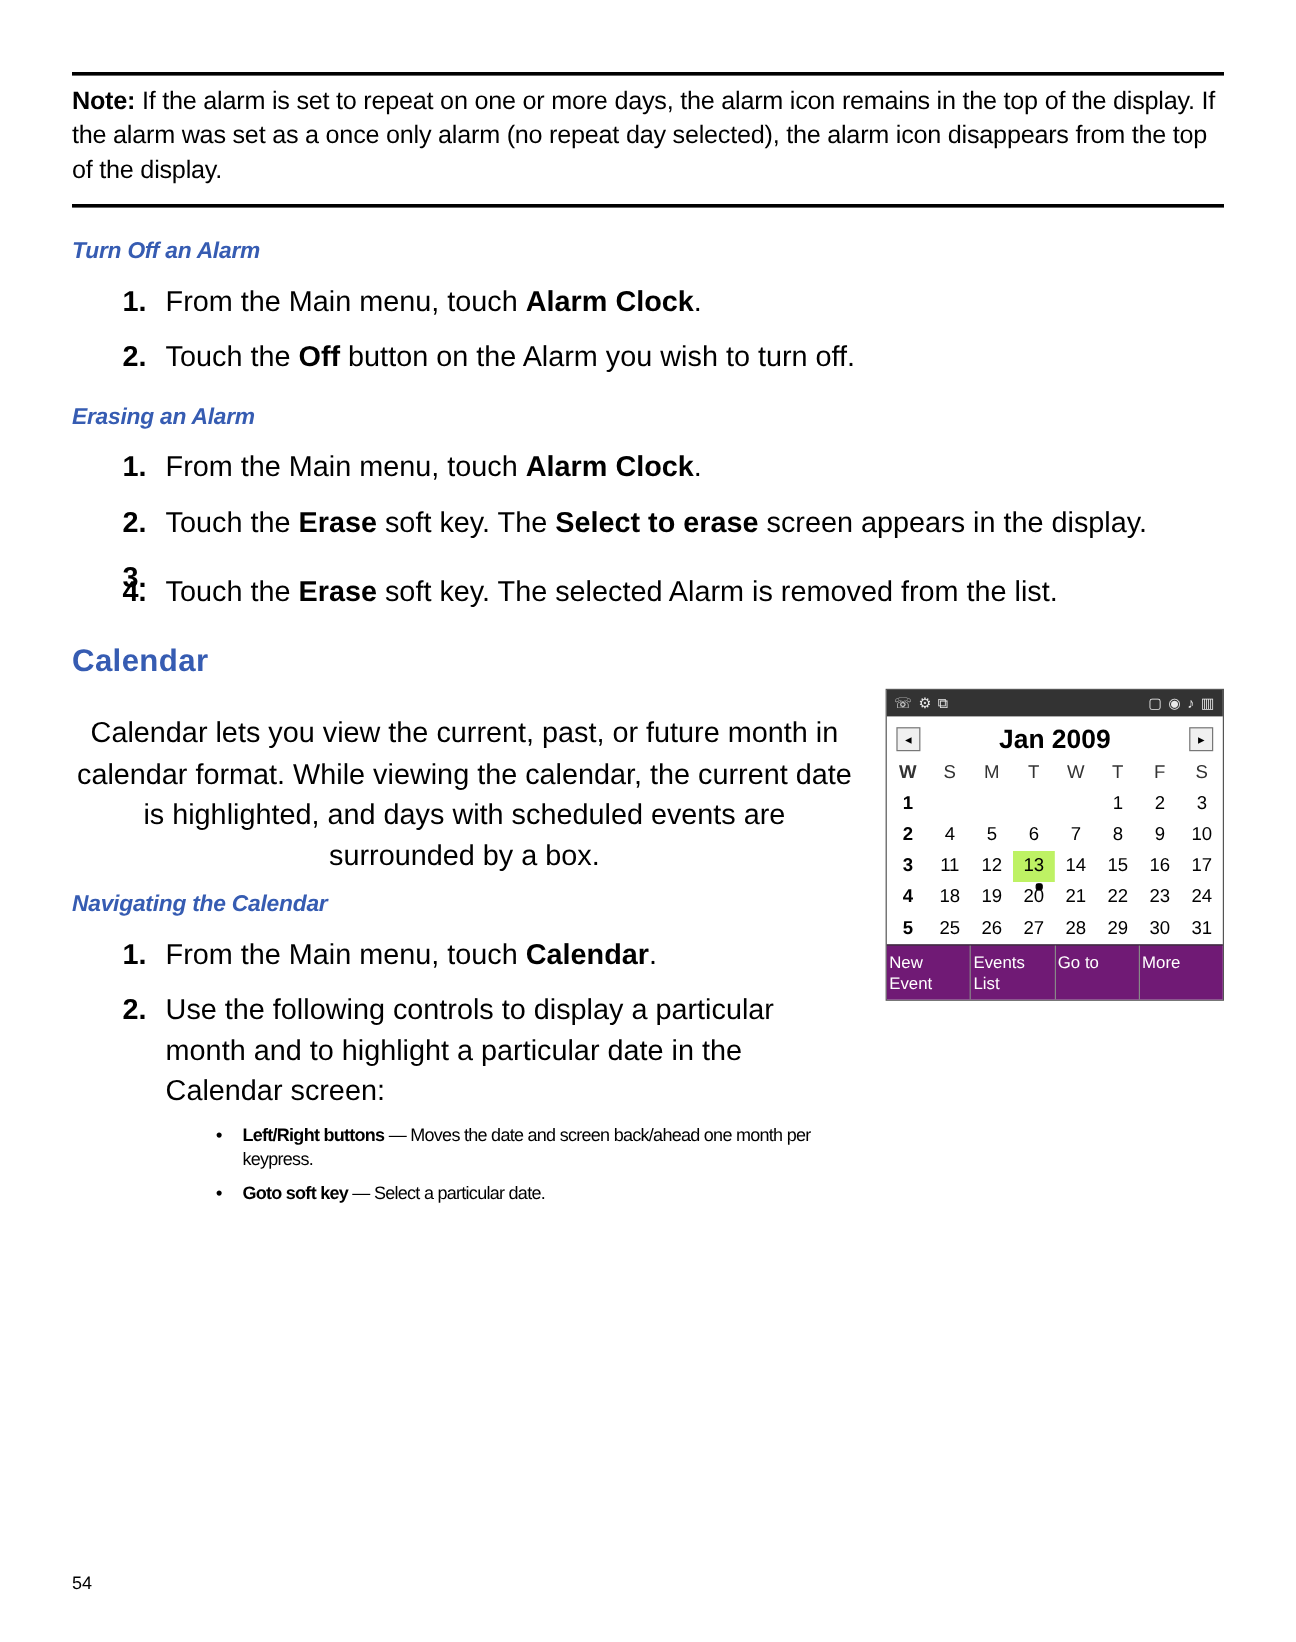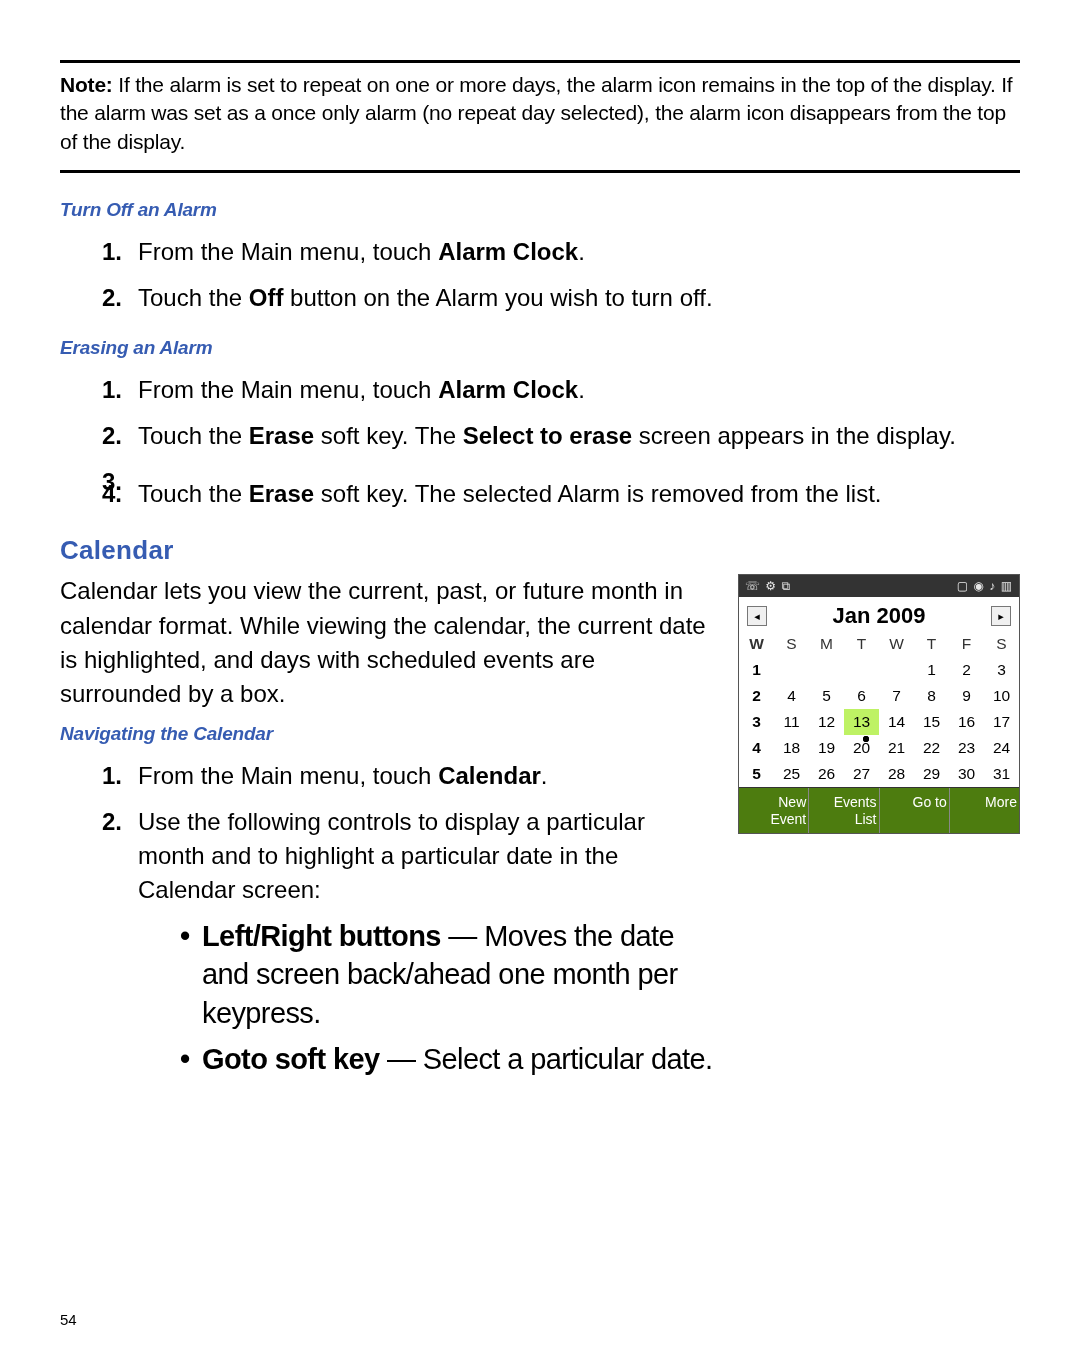--- a/index.html
+++ b/index.html
@@ -54,27 +54,27 @@
   }
   ol.steps > li .num {
     position: absolute;
     left: 0;
     font-weight: 700;
   }
   .b { font-weight: 700; }
 
   .cal-row { display: flex; align-items: flex-start; gap: 24px; margin-top: 8px; }
   .cal-text { flex: 1; }
-  .cal-para { line-height: 1.42; margin: 0 0 12px 0; }
+  .cal-para { line-height: 1.42; margin: 20px 0 12px 0; text-align: center; }
 
   .bullets {
     list-style: none;
     padding: 0;
     margin: 6px 0 0 42px;
-    font-size: 29px;
+    font-size: 15px;
     letter-spacing: -0.4px;
   }
   .bullets li { position: relative; padding: 4px 0 4px 22px; line-height: 1.32; }
   .bullets li::before { content: "\2022"; position: absolute; left: 0; top: 4px; font-weight: 700; }
 
   .page-no {
     position: absolute;
     bottom: 40px;
     left: 60px;
     font-size: 15px;
@@ -145,24 +145,24 @@
 
   .event-line {
     font-size: 15px;
     font-weight: 700;
     padding: 20px 6px 70px 6px;
     border-top: 1px solid #bbb;
   }
 
   .soft-bar {
     display: flex;
-    background: #4d7c0f;
+    background: #701a75;
     color: #fff;
     font-size: 14px;
-    text-align: right;
+    text-align: left;
     border-top: 1px solid #333;
   }
   .soft-bar > div {
     flex: 1;
     padding: 6px 2px;
     border-right: 1px solid #888;
     line-height: 1.15;
     cursor: pointer;
   }
   .soft-bar > div:last-child { border-right: none; }

